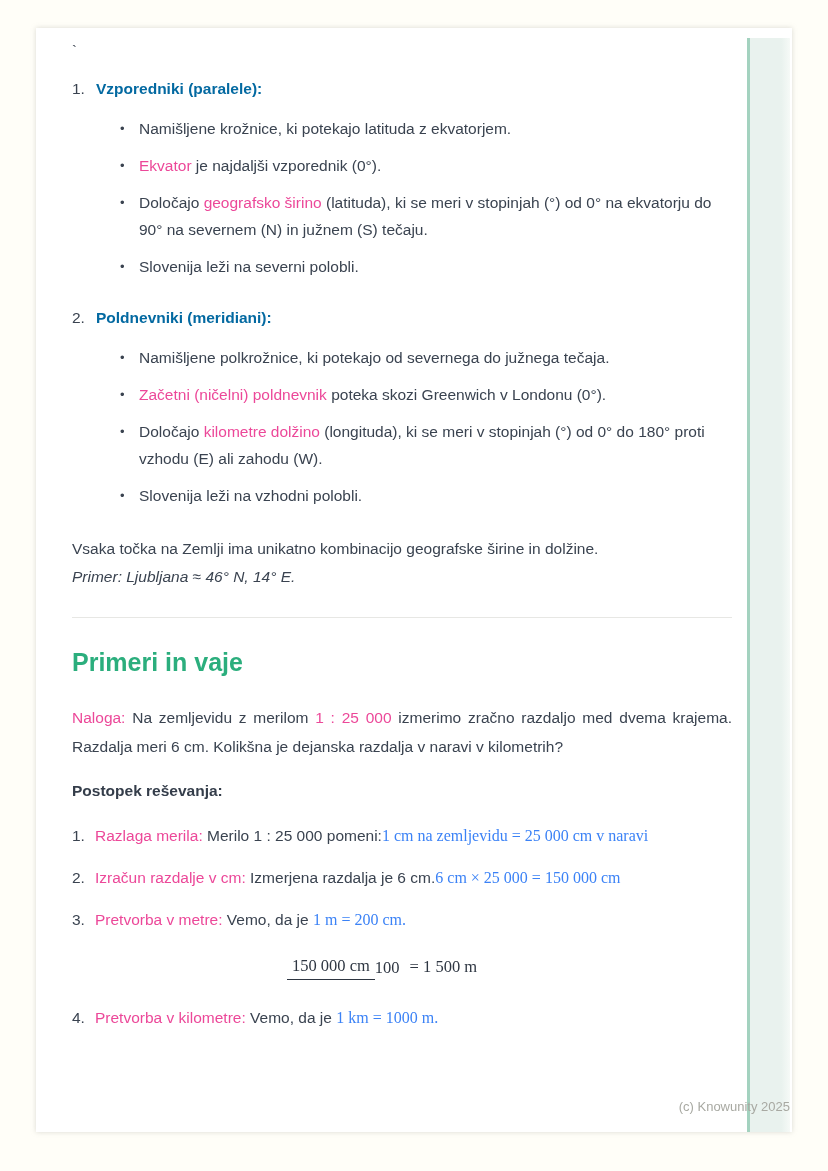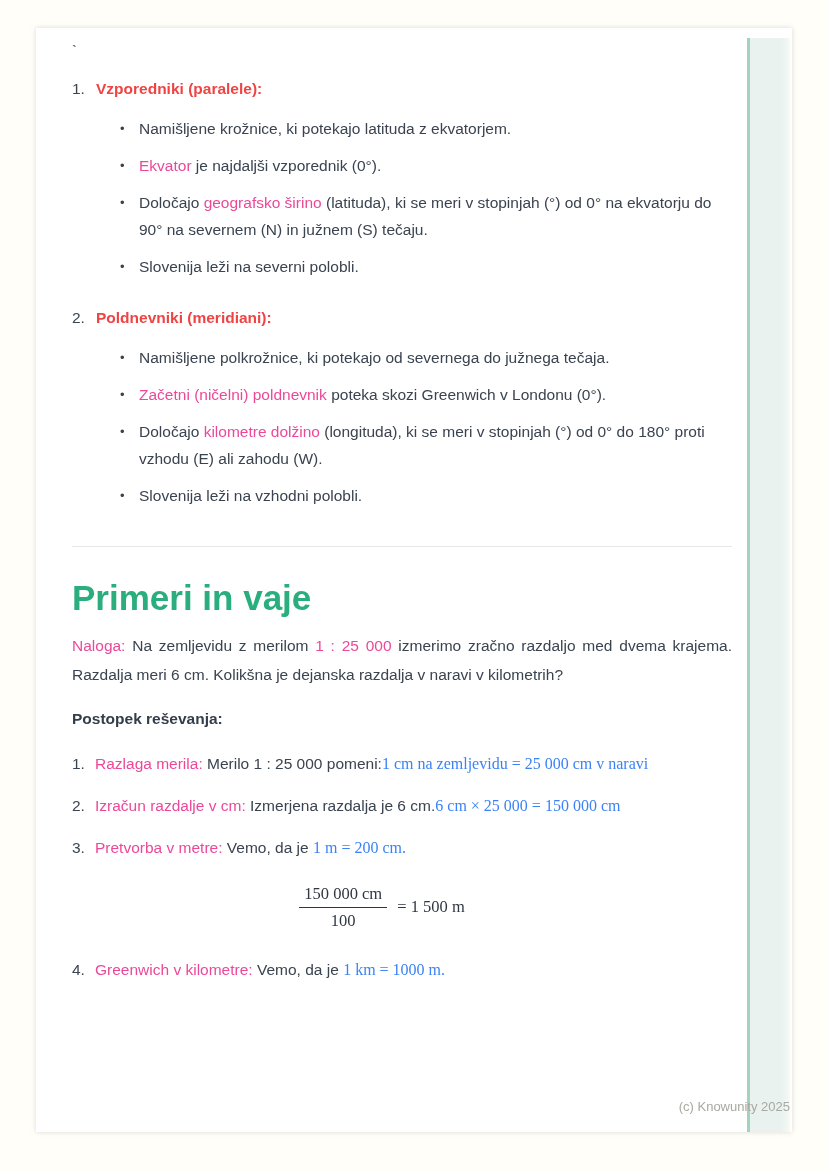--- a/index.html
+++ b/index.html
@@ -32,46 +32,46 @@
     font-size: 15.5px;
     line-height: 1.74;
   }
   .stray { margin-top: 10px; height: 24px; font-size: 15px; color: #3a4350; }
   b, .bold { font-weight: normal; color: #ec4899; }
 
   
   .sec { display: flex; margin-top: 14px; }
   .sec-num { flex: 0 0 24px; }
   .sec-body { flex: 1; }
-  .sec-title { font-weight: bold; color: #ef4444; }
+  .sec-title { font-weight: bold; color: #0369a1; }
   .bullets { margin: 13px 0 6px 24px; }
   .bullet { display: flex; margin-bottom: 10px; }
   .dot { flex: 0 0 19px; font-size: 13px; line-height: 2.05; }
   .bullet-text { flex: 1; }
 
   .para { margin-top: 16px; }
   .example { font-style: italic; margin-top: 1px; }
 
   hr.divider { border: none; border-top: 1px solid #e7e7e4; margin: 26px 0 0 0; }
 
   h2.green {
     color: #2bae7d;
-    font-size: 35px;
+    font-size: 25px;
     font-weight: bold;
     margin-top: 28px;
     line-height: 1.3;
   }
   h3.green {
     color: #2db583;
     font-size: 19.5px;
     font-weight: bold;
     margin-top: 20px;
     line-height: 1.3;
   }
-  .task { margin-top: 12px; text-align: justify; line-height: 1.85; }
+  .task { margin-top: 26px; text-align: justify; line-height: 1.85; }
   .proc-label { margin-top: 17px; font-weight: bold; color: #343d4a; }
 
   .steps { margin-top: 17px; }
   .step { display: flex; margin-bottom: 13px; line-height: 1.8; }
   .step-num { flex: 0 0 23px; }
   .step-body { flex: 1; }
   .math {
     font-family: Liberation Serif, serif;
     font-size: 16px;
     color: #3b82f6;
@@ -80,21 +80,21 @@
     display: flex;
     justify-content: center;
     align-items: center;
     gap: 10px;
     margin: 20px 40px 24px 0;
     font-family: "Liberation Serif", "DejaVu Serif", serif;
     font-size: 16.5px;
     color: #2e3642;
     line-height: 1.35;
   }
-  .frac { display: inline-flex; flex-direction: column; text-align: center; }
+  .frac { display: inline-flex; flex-direction: row; text-align: center; }
   .frac-num { padding: 0 5px 2px 5px; border-bottom: 1.4px solid #2e3642; }
   .frac-den { padding-top: 2px; }
 
   .watermark {
     position: absolute;
     right: 2px; bottom: 18px;
     font-size: 13px;
     color: #a8a9a2;
     z-index: 5;
   }
@@ -153,20 +153,22 @@
             <span class="bullet-text"><span>Določajo </span><b>kilometre dolžino</b><span> (longituda), ki se meri v stopinjah (°) od 0° do 180° proti vzhodu (E) ali zahodu (W).</span></span>
           </div>
           <div class="bullet">
             <span class="dot">•</span>
             <span class="bullet-text">Slovenija leži na vzhodni polobli.</span>
           </div>
         </div>
       </div>
     </div>
 
+    <p class="para">Vsaka točka na Zemlji ima unikatno kombinacijo geografske širine in dolžine.</p>
+    <p class="example">Primer: Ljubljana ≈ 46° N, 14° E.</p>
 
     <hr class="divider">
 
     <h2 class="green">Primeri in vaje</h2>
 
     <p class="task"><b>Naloga:</b><span> Na zemljevidu z merilom </span><b>1 : 25 000</b><span> izmerimo zračno razdaljo med dvema krajema. Razdalja meri 6 cm. Kolikšna je dejanska razdalja v naravi v kilometrih?</span></p>
 
     <p class="proc-label">Postopek reševanja:</p>
 
     <div class="steps">
@@ -189,18 +191,18 @@
       <div class="formula">
         <span class="frac">
           <span class="frac-num">150 000 cm</span>
           <span class="frac-den">100</span>
         </span>
         <span class="frac-result">= 1 500 m</span>
       </div>
 
       <div class="step">
         <span class="step-num">4.</span>
-        <div class="step-body"><b>Greenwich v kilometre:</b><span> Vemo, da je </span><span class="math">1 km = 1000 m.</span></div>
+        <div class="step-body"><b>Pretvorba v kilometre:</b><span> Vemo, da je </span><span class="math">1 km = 1000 m.</span></div>
       </div>
 
     </div>
   </div>
 </div>
 
 </body></html>

